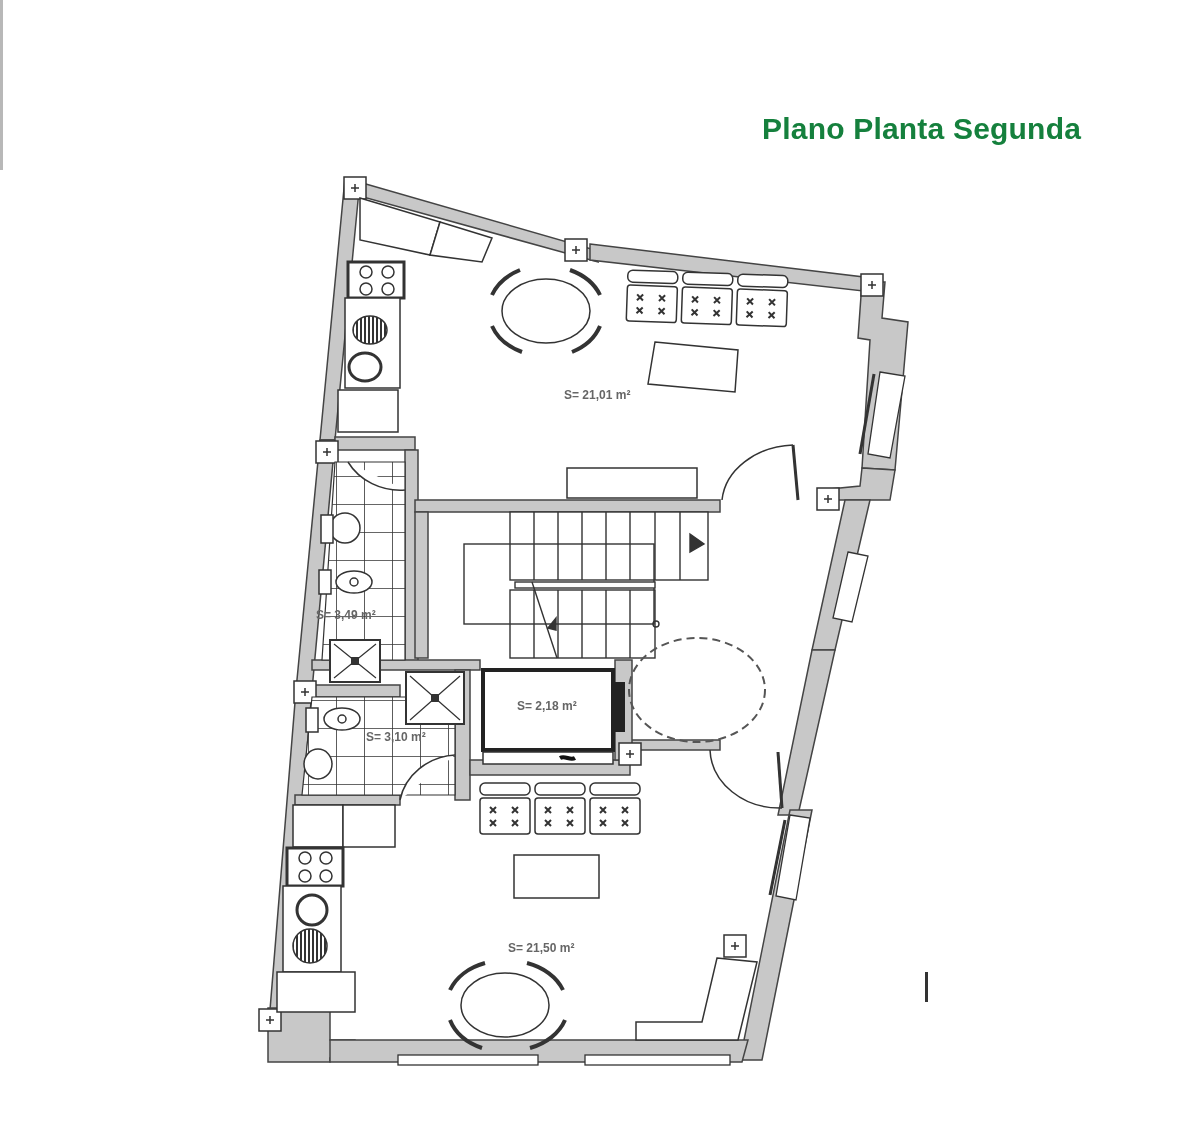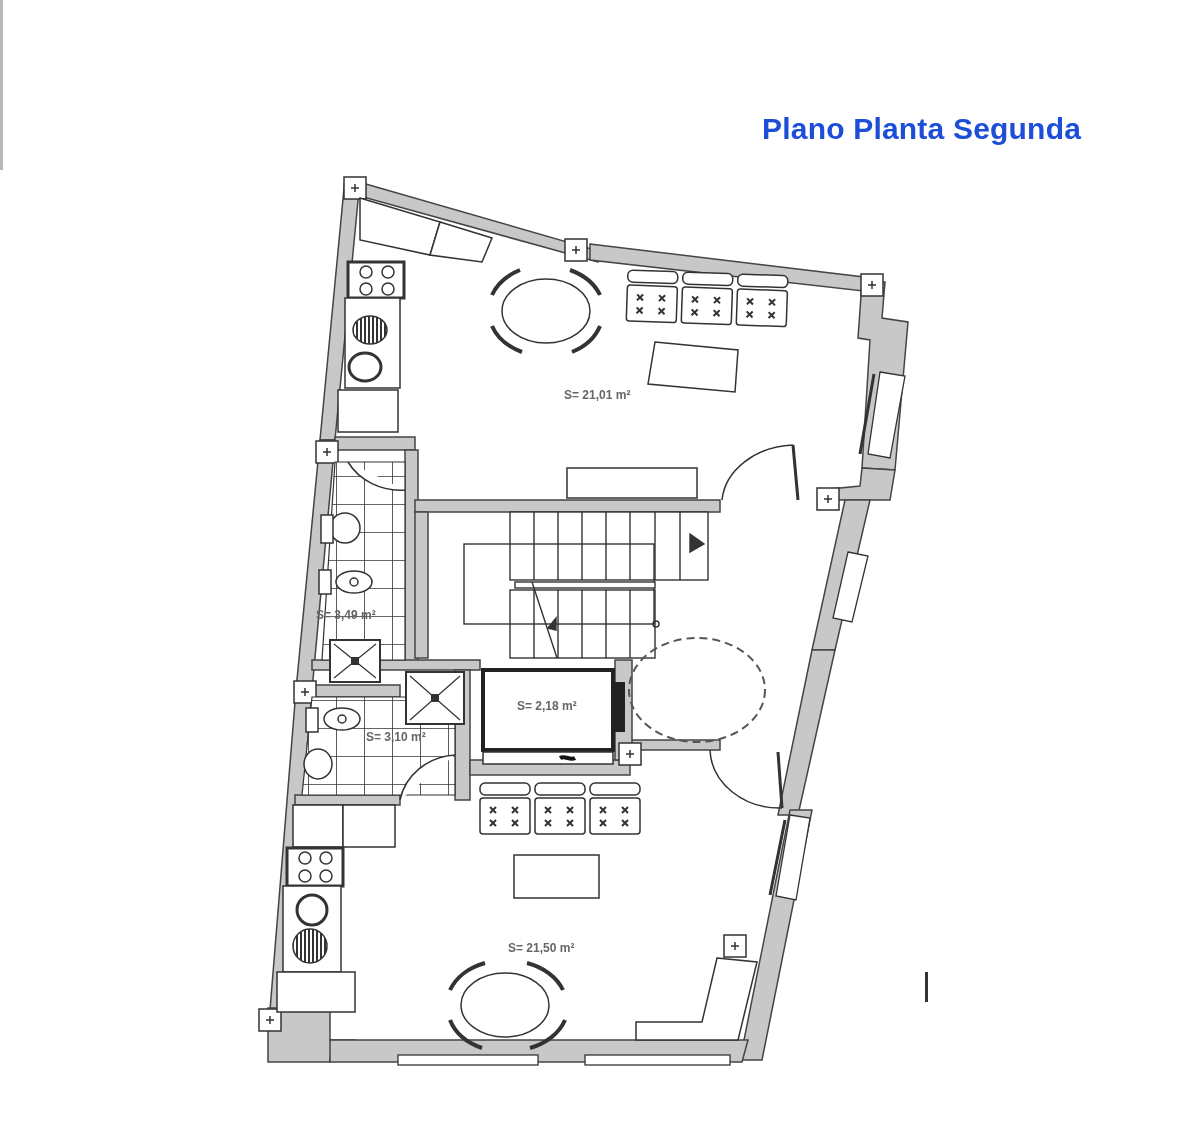--- a/index.html
+++ b/index.html
@@ -1,20 +1,20 @@
 <!DOCTYPE html>
 <html><head>
 <meta charset="utf-8">
 <style>
   html, body { margin: 0; padding: 0; background: #ffffff; }
   body { width: 1200px; height: 1136px; position: relative; overflow: hidden;
          font-family: "Liberation Sans", sans-serif; }
   .left-edge { position: absolute; left: 0; top: 0; width: 3px; height: 170px; background: #b8b8b8; }
   .page-title { position: absolute; left: 762px; top: 112px; font-size: 30px; font-weight: bold;
-                color: #1d4ed8; letter-spacing: 0.2px; font-family: "Liberation Sans", sans-serif; }
+                color: #15803d; letter-spacing: 0.2px; font-family: "Liberation Sans", sans-serif; }
   .plan { position: absolute; left: 0; top: 0; }
   .area-label { font-family: "Liberation Sans", sans-serif; font-size: 12px; fill: #666; font-weight: bold; }
   .right-tick { position: absolute; left: 925px; top: 972px; width: 3px; height: 30px; background: #333; }
 </style>
 </head>
 <body>
 
 <div class="left-edge"></div>
 <div class="page-title">Plano Planta Segunda</div>
 <div class="right-tick"></div>

